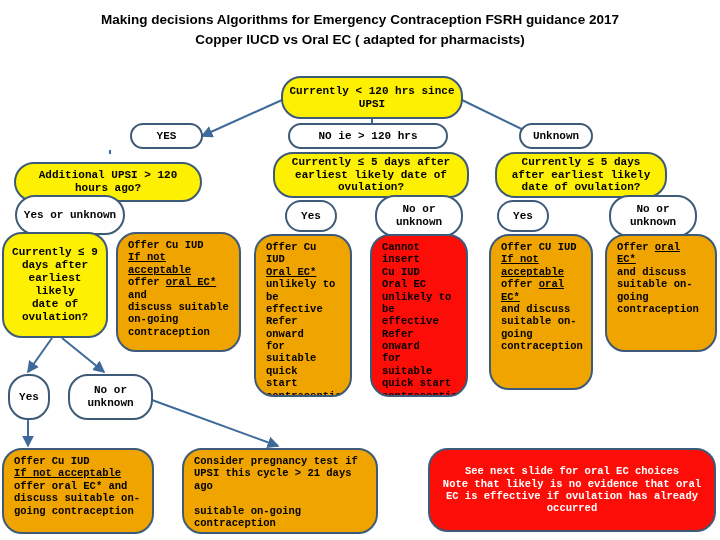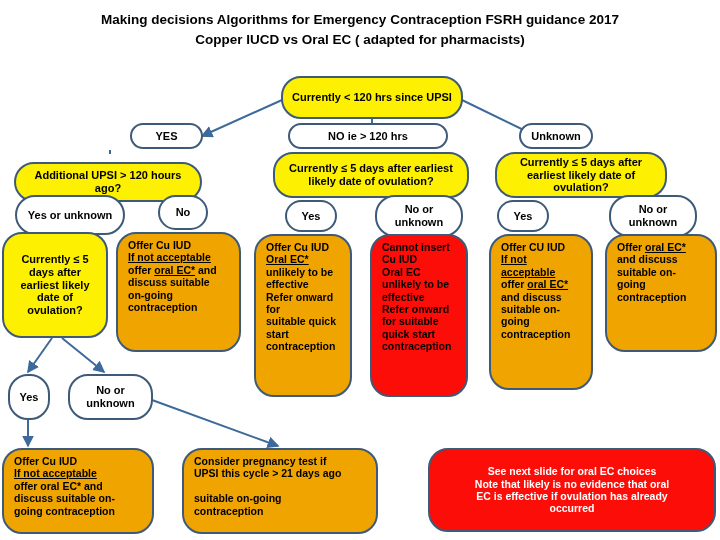--- a/index.html
+++ b/index.html
@@ -53,20 +53,21 @@
     border: 2.5px solid #3d5a78;
     border-radius: 20px;
     z-index: 3;
     display: flex;
     align-items: center;
     justify-content: center;
     padding: 3px 5px;
     font-weight: bold;
     line-height: 1.18;
     overflow: hidden;
+    font-family: Liberation Mono, monospace;
   }
 
   .node.text-left {
     justify-content: flex-start;
     text-align: left;
     align-items: flex-start;
     padding: 5px 10px;
   }
   .node.text-center { text-align: center; }
 
@@ -146,27 +147,24 @@
   </div>
 
   <div class="node fill-yellow text-center fs-11" style="left:14px; top:162px; width:188px; height:40px;">
     <span class="body">Additional UPSI &gt; 120 hours ago?</span>
   </div>
 
   <div class="node fill-white text-center fs-11" style="left:15px; top:195px; width:110px; height:40px;">
     <span class="body">Yes or unknown</span>
   </div>
 
-  <div class="node fill-white text-center fs-11" style="left:158px; top:195px; width:50px; height:35px;">
-    <span class="body">No</span>
-  </div>
 
   <div class="node fill-yellow text-center fs-11" style="left:2px; top:232px; width:106px; height:106px;">
     <span class="body">
-      <span>Currently ≤ 5</span><br>
+      <span>Currently ≤ 9</span><br>
       <span>days after</span><br>
       <span>earliest likely</span><br>
       <span>date of</span><br>
       <span>ovulation?</span>
     </span>
   </div>
 
   <div class="node fill-orange text-left fs-10" style="left:116px; top:232px; width:125px; height:120px;">
     <span class="body">
       <span>Offer Cu IUD</span><br>

